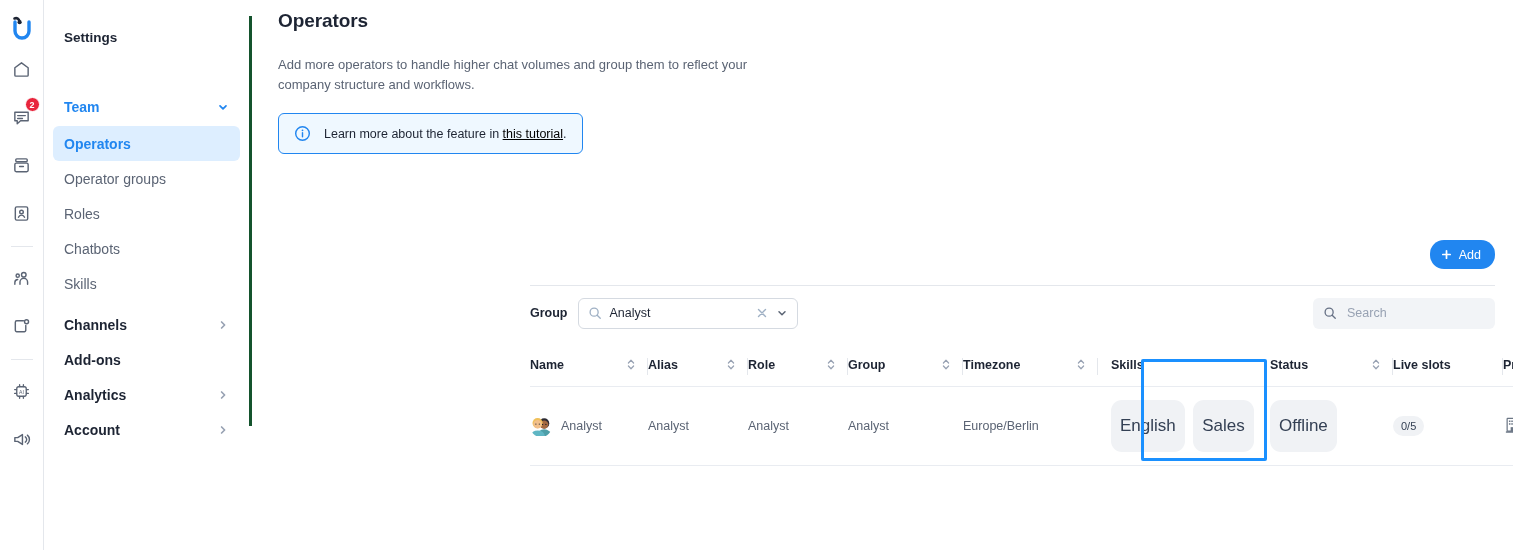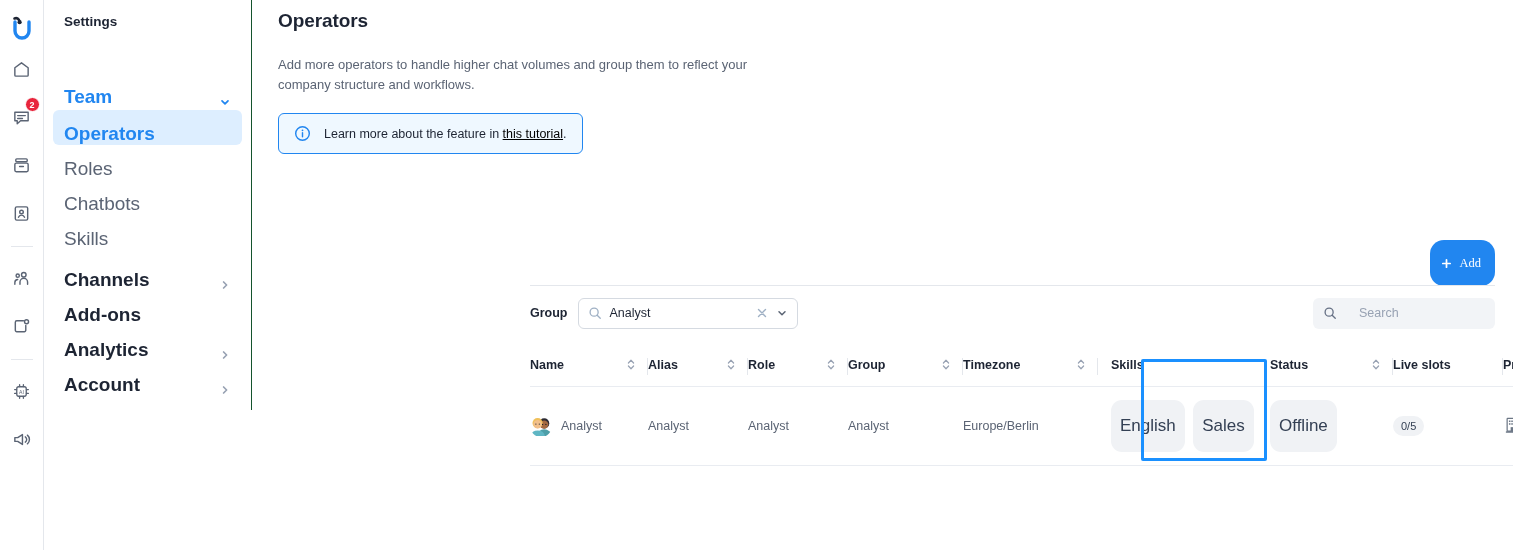--- a/index.html
+++ b/index.html
@@ -33,32 +33,33 @@
     position: absolute; top: -3px; right: -1px;
     background: #e8253c; color:#fff; border-radius: 9px;
     min-width: 15px; height: 15px; line-height: 15px;
     font-size: 9px; font-weight: 700; text-align:center;
     padding: 0 3px; border: 1.5px solid #fff;
   }
 
   
   .sidebar {
     width: 208px; flex: 0 0 208px; height: 410px;
-    background: #fff; border-right: 1px solid #14532d;
+    background: #fff; border-right: 3px solid #14532d;
     padding: 0 9px;
+    margin-top: 16px;
   }
   .sidebar-title {
     font-size: 13.5px; font-weight: 700; color: #1d2433;
     padding: 14px 11px 0 11px;
   }
   .nav { margin-top: 44px; }
   .nav-row {
-    display:flex; align-items:flex-end; justify-content: space-between;
+    display:flex; align-items:center; justify-content: space-between;
     height: 35px; padding: 0 11px; border-radius: 6px;
-    font-size: 19px; cursor: pointer;
+    font-size: 14px; cursor: pointer;
   }
   .nav-row.group-head { color:#2186f0; font-weight:700; margin-bottom: 2px; }
   .nav-row.sub { color:#5b6474; font-weight:400; height: 35px; }
   .nav-row.sub.active { background:#ddeeff; color:#2186f0; font-weight:600; }
   .nav-row.top { color:#1d2433; font-weight:700; }
   .nav-gap { height: 6px; }
   .chev { color:#2186f0; display:flex; }
   .chev-r { color:#98a2b3; display:flex; }
 
   
@@ -69,40 +70,40 @@
     margin-top: 18px; display:inline-flex; align-items:center; gap: 13px;
     background: #eff8ff; border: 1px solid #2186f0; border-radius: 6px;
     padding: 11px 15px; font-size: 12.5px; color:#1d2433;
   }
   .info-banner .i-icon { color:#2186f0; display:flex; flex:0 0 auto; }
   .info-banner a { color:#000000; text-decoration: underline; margin-top: 22px; }
 
   .add-btn {
     position:absolute; right: 18px; top: 240px;
     background:#2186f0; color:#fff; border:none; border-radius: 14px;
-    height: 46px; padding: 0 14px 0 11px;
-    font-size: 12.5px; font-family:Liberation Serif, serif; font-weight:500;
+    height: 29px; padding: 0 14px 0 11px;
+    font-size: 12.5px; font-family:Liberation Sans, sans-serif; font-weight:500;
     display:inline-flex; align-items:center; gap: 7px; cursor:pointer;
   }
 
   .divider { position:absolute; left: 278px; right: 18px; top: 285px; height:1px; background:#e4e7ec; }
 
   .toolbar { position:absolute; left: 278px; right: 18px; top: 296px; height: 34px; display:flex; align-items:center; }
   .toolbar-label { font-size: 12.5px; color:#1d2433; font-weight:700; margin-right: 10px; }
   .group-select {
     width: 220px; height: 31px; border:1px solid #d5dae1; border-radius: 6px;
     display:flex; align-items:center; padding: 0 9px; gap: 8px; background:#fff; cursor:pointer;
   }
   .group-select .val { font-size: 12.5px; color:#1d2433; flex:1; }
   .group-select .ic { color:#98a2b3; display:flex; }
   .group-select .ic.search { color:#9fb0c4; }
   .search-box {
     margin-left:auto; width: 182px; height: 31px;
     background:#f2f4f7; border-radius: 6px; display:flex; align-items:center;
-    padding: 0 10px; gap: 20px;
+    padding: 0 10px; gap: 8px;
   }
   .search-box input {
     border:none; outline:none; background:transparent; flex:1;
     font-size: 12.5px; color:#1d2433; font-family:inherit;
   }
   .search-box input::placeholder { color:#98a2b3; }
 
   
   .tbl { position:absolute; left: 278px; right: 18px; top: 358px; }
   .tbl table { width:100%; border-collapse: collapse; table-layout: fixed; }
@@ -220,20 +221,23 @@
         <span>Team</span>
         <span class="chev">
           <svg width="12" height="12" viewBox="0 0 12 12" fill="none" stroke="#2186f0" stroke-width="1.7" stroke-linecap="round" stroke-linejoin="round">
               <path d="M3 4.8 L6 7.8 L9 4.8"></path>
             </svg>
         </span>
       </div>
 
       <div class="nav-row sub active">
         <span>Operators</span>
+      </div>
+      <div class="nav-row sub">
+        <span>Operator groups</span>
       </div>
       <div class="nav-row sub">
         <span>Roles</span>
       </div>
       <div class="nav-row sub">
         <span>Chatbots</span>
       </div>
       <div class="nav-row sub">
         <span>Skills</span>
       </div>

